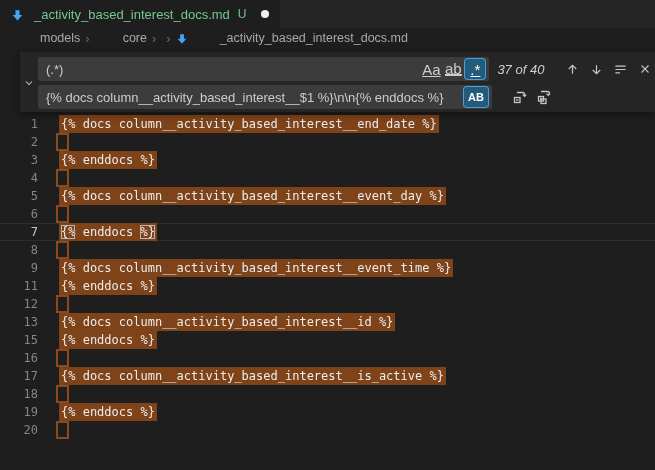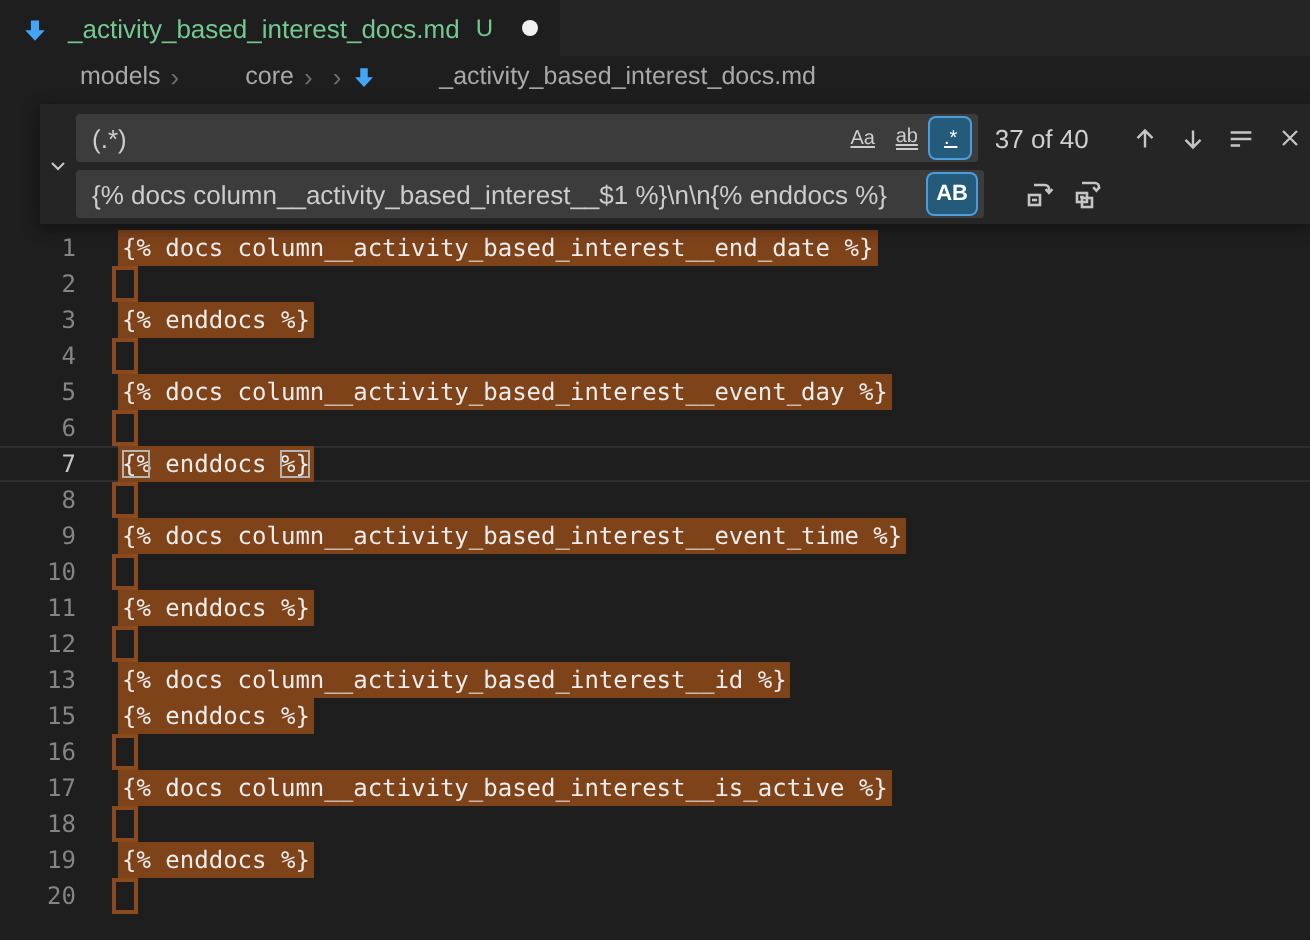--- a/index.html
+++ b/index.html
@@ -38,24 +38,24 @@
                box-shadow:0 2px 8px rgba(0,0,0,.45);z-index:5;}
   .fw-toggle{position:absolute;left:1px;top:23px;width:16px;height:16px;display:flex;align-items:center;
              justify-content:center;cursor:pointer;color:#c5c5c5;}
   .fw-row{position:absolute;left:18px;right:0;height:24px;display:flex;align-items:center;}
   .fw-row.find{top:5px;}
   .fw-row.replace{top:33px;}
   .fw-input{position:relative;width:454px;height:24px;background:#3c3c3c;border-radius:2px;
             display:flex;align-items:center;box-sizing:border-box;padding:0 4px 0 8px;}
   .fw-input .txt{font-size:13px;color:#cccccc;white-space:pre;overflow:hidden;flex:1;}
   .opt{width:20px;height:20px;display:flex;align-items:center;justify-content:center;border-radius:3px;
-       font-size:10px;color:#cccccc;margin-left:2px;cursor:pointer;flex:none;text-decoration:underline;}
+       font-size:15px;color:#cccccc;margin-left:2px;cursor:pointer;flex:none;text-decoration:underline;}
   .opt.active{background:#245b7a;box-shadow:0 0 0 1px #4a9edd;color:#ffffff;}
   .opt .ul{border-bottom:1px solid #cccccc;line-height:11px;}
-  .fw-count{font-size:13px;color:#cfcfcf;margin-left:8px;width:62px;}
+  .fw-count{font-size:13px;color:#cfcfcf;margin-left:8px;width:62px;font-style:italic;}
   .icon-btn{width:21px;height:21px;display:flex;align-items:center;justify-content:center;border-radius:3px;
             cursor:pointer;margin-left:3px;flex:none;}
   .icon-btn svg{stroke:#c5c5c5;stroke-width:1.3;fill:none;}
   .ab-btn{height:20px;padding:0 4px;display:flex;align-items:center;justify-content:center;border-radius:3px;
           font-size:11px;font-weight:bold;color:#fff;background:#245b7a;box-shadow:0 0 0 1px #4a9edd;
           cursor:pointer;flex:none;margin-left:4px;}
   .rep-icons{display:flex;margin-left:14px;}
 </style>
 </head>
 <body>
@@ -92,21 +92,20 @@
   <div class="editor-lines" id="editor-lines">
       <div class="line"><span class="ln">1</span><span class="code"><span class="match">{% docs column__activity_based_interest__end_date %}</span></span></div>
       <div class="line"><span class="ln">2</span><span class="code"><span class="nlbox"></span></span></div>
       <div class="line"><span class="ln">3</span><span class="code"><span class="match">{% enddocs %}</span></span></div>
       <div class="line"><span class="ln">4</span><span class="code"><span class="nlbox"></span></span></div>
       <div class="line"><span class="ln">5</span><span class="code"><span class="match">{% docs column__activity_based_interest__event_day %}</span></span></div>
       <div class="line"><span class="ln">6</span><span class="code"><span class="nlbox"></span></span></div>
       <div class="line current"><span class="ln">7</span><span class="code"><span class="match"><span class="bk">{%</span> enddocs <span class="bk">%}</span></span></span></div>
       <div class="line"><span class="ln">8</span><span class="code"><span class="nlbox"></span></span></div>
       <div class="line"><span class="ln">9</span><span class="code"><span class="match">{% docs column__activity_based_interest__event_time %}</span></span></div>
-      <div class="line"><span class="ln">10</span><span class="code"><span class="nlbox"></span></span></div>
       <div class="line"><span class="ln">11</span><span class="code"><span class="match">{% enddocs %}</span></span></div>
       <div class="line"><span class="ln">12</span><span class="code"><span class="nlbox"></span></span></div>
       <div class="line"><span class="ln">13</span><span class="code"><span class="match">{% docs column__activity_based_interest__id %}</span></span></div>
       <div class="line"><span class="ln">15</span><span class="code"><span class="match">{% enddocs %}</span></span></div>
       <div class="line"><span class="ln">16</span><span class="code"><span class="nlbox"></span></span></div>
       <div class="line"><span class="ln">17</span><span class="code"><span class="match">{% docs column__activity_based_interest__is_active %}</span></span></div>
       <div class="line"><span class="ln">18</span><span class="code"><span class="nlbox"></span></span></div>
       <div class="line"><span class="ln">19</span><span class="code"><span class="match">{% enddocs %}</span></span></div>
       <div class="line"><span class="ln">20</span><span class="code"><span class="nlbox"></span></span></div>
     </div>

